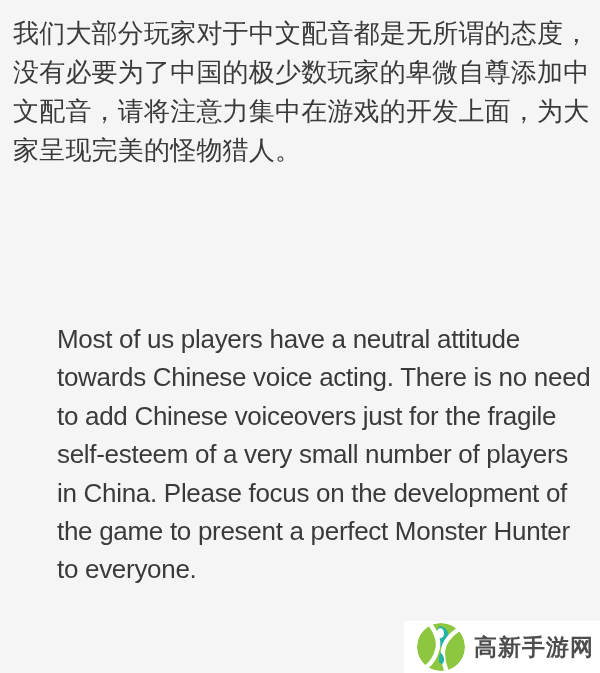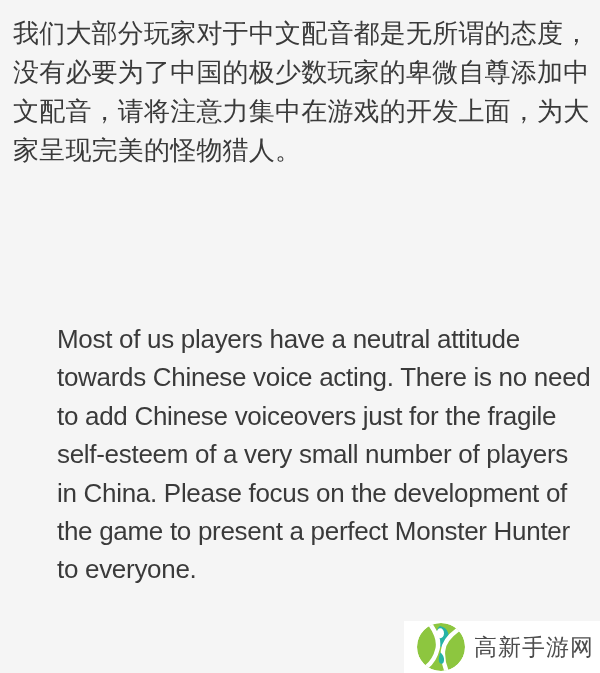--- a/index.html
+++ b/index.html
@@ -43,20 +43,21 @@
     position: absolute;
     left: 404px;
     top: 621px;
     right: 0;
     bottom: 0;
     background: #ffffff;
     display: flex;
     align-items: center;
     padding-left: 13px;
     box-sizing: border-box;
+    font-weight: bold;
   }
   .watermark .logo {
     width: 48px;
     height: 48px;
     flex: 0 0 auto;
   }
   .watermark .site-name {
     margin-left: 9px;
     font-size: 23px;
     letter-spacing: 1px;

